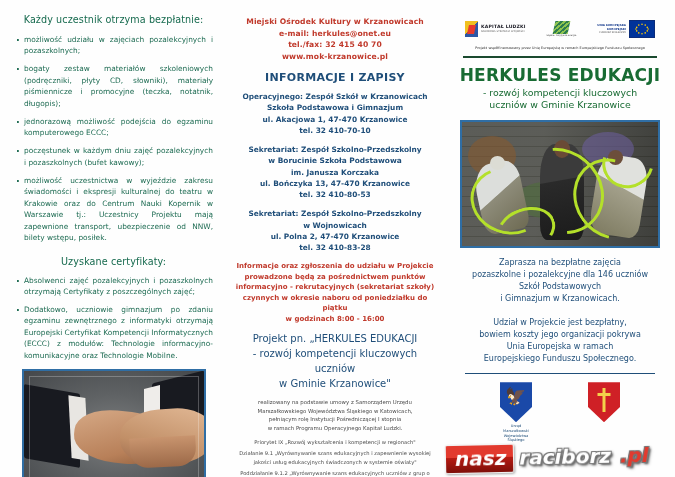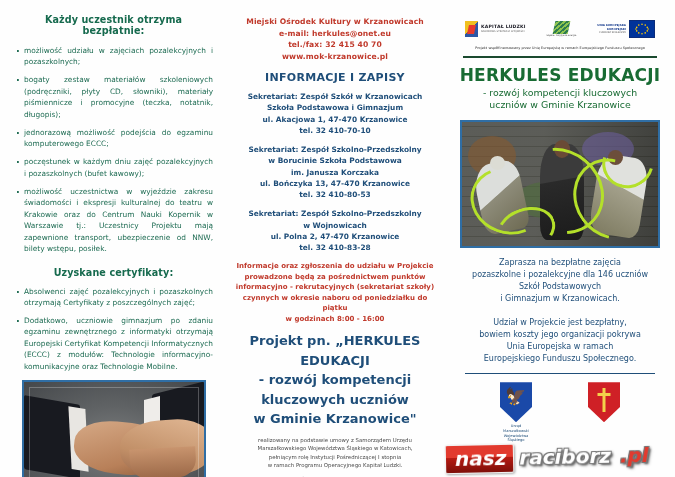--- a/index.html
+++ b/index.html
@@ -19,21 +19,21 @@
   .panel{position:relative;box-sizing:border-box;}
   .panel-left{width:225px;padding:14px 12px 0 14px;}
   .panel-mid{width:220px;padding:10px 6px 0 6px;}
   .panel-right{width:230px;padding:12px 8px 6px 8px;}
 
   
   .lheading{
     color:#166a4e;
     font-family:"DejaVu Sans", sans-serif;
     font-size:9.6px;
-    font-weight:bold;
+    font-weight:normal;
     text-align:center;
     letter-spacing:.1px;
     margin:0 0 9px 0;
   }
   .lheading2{margin-top:12px;margin-bottom:8px;}
   ul.lbullets{list-style:none;margin:0;padding:0;}
   ul.lbullets li{
     color:#1d6b52;
     font-size:7.4px;
     line-height:1.55;
@@ -88,21 +88,21 @@
     color:#1f4e79;font-size:7.4px;font-weight:bold;line-height:1.52;
     text-align:center;margin:0 0 8px 0;
   }
   .m-sec .ln{display:block;}
   .m-info{
     color:#c0392b;font-size:7px;font-weight:bold;line-height:1.5;
     text-align:center;margin:4px 0 7px 0;
   }
   .m-info .ln{display:block;}
   .m-proj{
-    color:#1f4e79;font-size:13px;font-weight:bold;line-height:1.5;
+    color:#1f4e79;font-size:10px;font-weight:normal;line-height:1.5;
     text-align:center;margin:2px 0 7px 0;
   }
   .m-proj .ln{display:block;}
   .m-fine{
     color:#4a4a4a;font-size:5.4px;line-height:1.55;text-align:center;margin:0 0 6px 0;
   }
   .m-fine .ln{display:block;}
   .m-fine2{color:#4a4a4a;font-size:5.2px;line-height:1.6;text-align:center;margin:0 0 6px 0;}
 
   
@@ -275,21 +275,21 @@
     <div class="m-contact">
       <span class="ln">Miejski Ośrodek Kultury w Krzanowicach</span>
       <span class="ln">e-mail: herkules@onet.eu</span>
       <span class="ln">tel./fax: 32 415 40 70</span>
       <span class="ln">www.mok-krzanowice.pl</span>
     </div>
 
     <div class="m-title">INFORMACJE I ZAPISY</div>
 
     <div class="m-sec">
-      <span class="ln">Sekretariat: Zespół Szkół w Krzanowicach</span>
+      <span class="ln">Operacyjnego: Zespół Szkół w Krzanowicach</span>
       <span class="ln">Szkoła Podstawowa i Gimnazjum</span>
       <span class="ln">ul. Akacjowa 1, 47-470 Krzanowice</span>
       <span class="ln">tel. 32 410-70-10</span>
     </div>
 
     <div class="m-sec">
       <span class="ln">Sekretariat: Zespół Szkolno-Przedszkolny</span>
       <span class="ln">w Borucinie Szkoła Podstawowa</span>
       <span class="ln">im. Janusza Korczaka</span>
       <span class="ln">ul. Bończyka 13, 47-470 Krzanowice</span>

